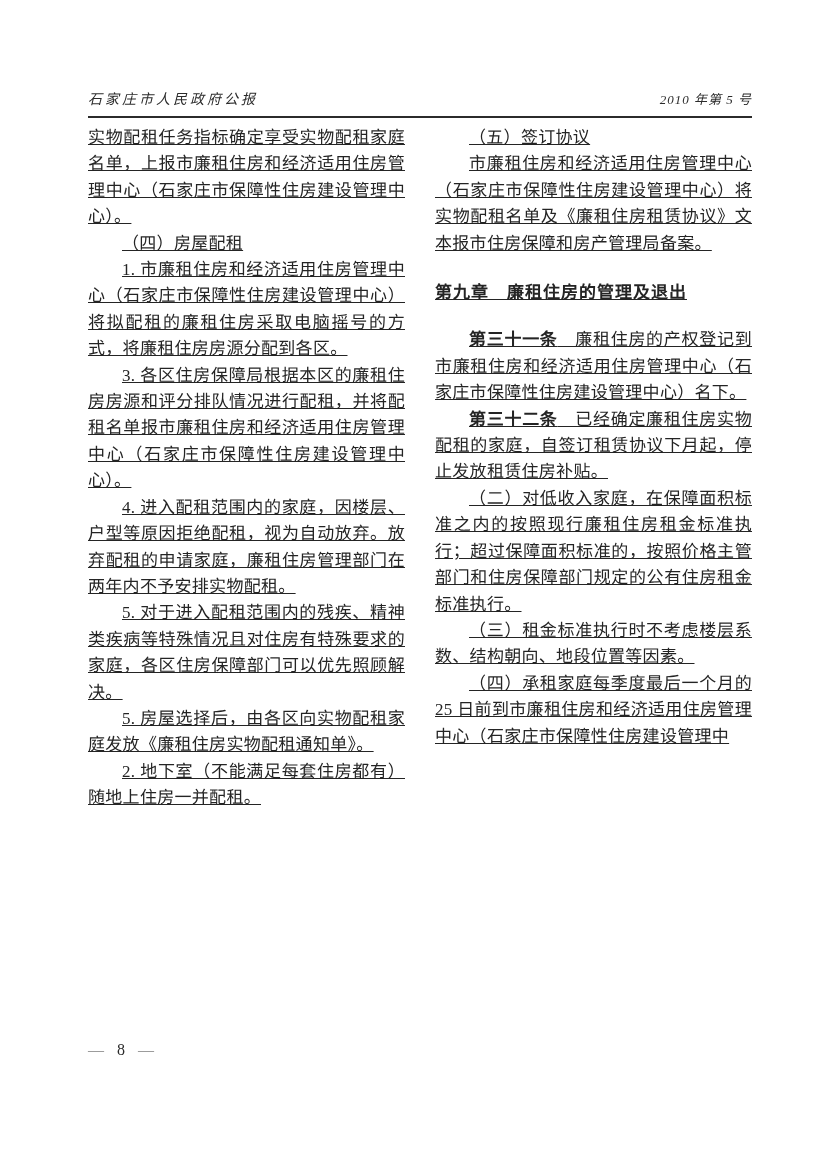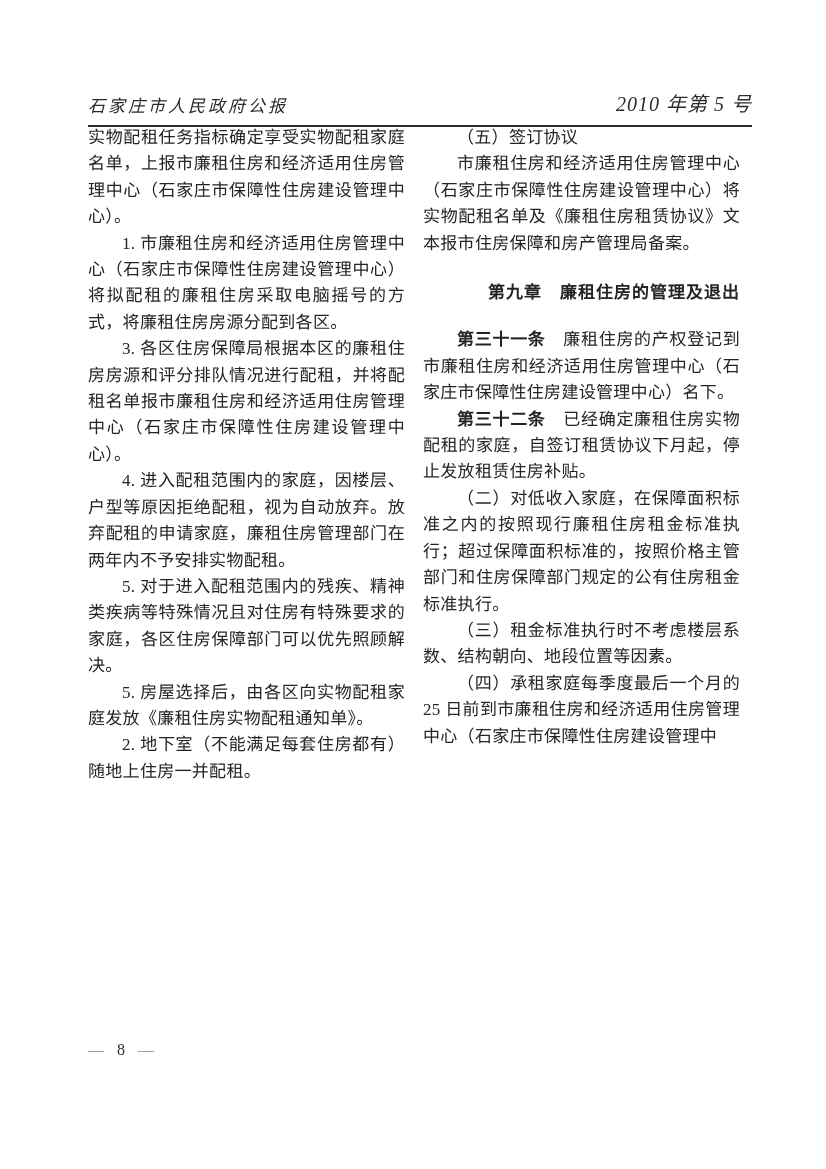--- a/index.html
+++ b/index.html
@@ -21,59 +21,60 @@
     top: 88px;
     left: 88px;
     width: 664px;
     display: flex;
     justify-content: space-between;
     align-items: flex-end;
     border-bottom: 2px solid #2b2b2b;
     padding-bottom: 8px;
   }
   .header-title {
-    font-size: 17px;
+    font-size: 14px;
     font-style: italic;
     letter-spacing: 3px;
     color: #2b2b2b;
   }
   .header-issue {
-    font-size: 20px;
+    font-size: 13px;
     font-style: italic;
     letter-spacing: 1px;
     color: #2b2b2b;
   }
   .content {
     position: absolute;
     top: 125px;
     left: 88px;
     width: 664px;
     display: flex;
-    gap: 18px;
+    gap: 30px;
+    text-decoration: underline;
   }
   .column {
     width: 317px;
     font-size: 17px;
     line-height: 26.4px;
     text-align: justify;
     text-justify: inter-character;
     letter-spacing: 0.3px;
   }
   .para {
     margin: 0;
     text-indent: 2em;
   }
   .para.no-indent {
     text-indent: 0;
   }
   .chapter-heading {
     font-family: "Liberation Sans", "DejaVu Sans", sans-serif;
     font-weight: bold;
     font-size: 17px;
-    text-align: right;
+    text-align: left;
     text-indent: 0;
     letter-spacing: 1px;
     margin: 23px 0 21px 0;
   }
   .art-num {
     font-family: "Liberation Sans", "DejaVu Sans", sans-serif;
     font-weight: bold;
   }
   .footer {
     position: absolute;
@@ -97,20 +98,21 @@
 
   <div class="header">
     <span class="header-title">石家庄市人民政府公报</span>
     <span class="header-issue">2010 年第 5 号</span>
   </div>
 
   <div class="content">
 
     <div class="column">
       <p class="para no-indent">实物配租任务指标确定享受实物配租家庭名单，上报市廉租住房和经济适用住房管理中心（石家庄市保障性住房建设管理中心）。</p>
+      <p class="para">（四）房屋配租</p>
       <p class="para">1. 市廉租住房和经济适用住房管理中心（石家庄市保障性住房建设管理中心）将拟配租的廉租住房采取电脑摇号的方式，将廉租住房房源分配到各区。</p>
       <p class="para">3. 各区住房保障局根据本区的廉租住房房源和评分排队情况进行配租，并将配租名单报市廉租住房和经济适用住房管理中心（石家庄市保障性住房建设管理中心）。</p>
       <p class="para">4. 进入配租范围内的家庭，因楼层、户型等原因拒绝配租，视为自动放弃。放弃配租的申请家庭，廉租住房管理部门在两年内不予安排实物配租。</p>
       <p class="para">5. 对于进入配租范围内的残疾、精神类疾病等特殊情况且对住房有特殊要求的家庭，各区住房保障部门可以优先照顾解决。</p>
       <p class="para">5. 房屋选择后，由各区向实物配租家庭发放《廉租住房实物配租通知单》。</p>
       <p class="para">2. 地下室（不能满足每套住房都有）随地上住房一并配租。</p>
     </div>
 
     <div class="column">
       <p class="para">（五）签订协议</p>

